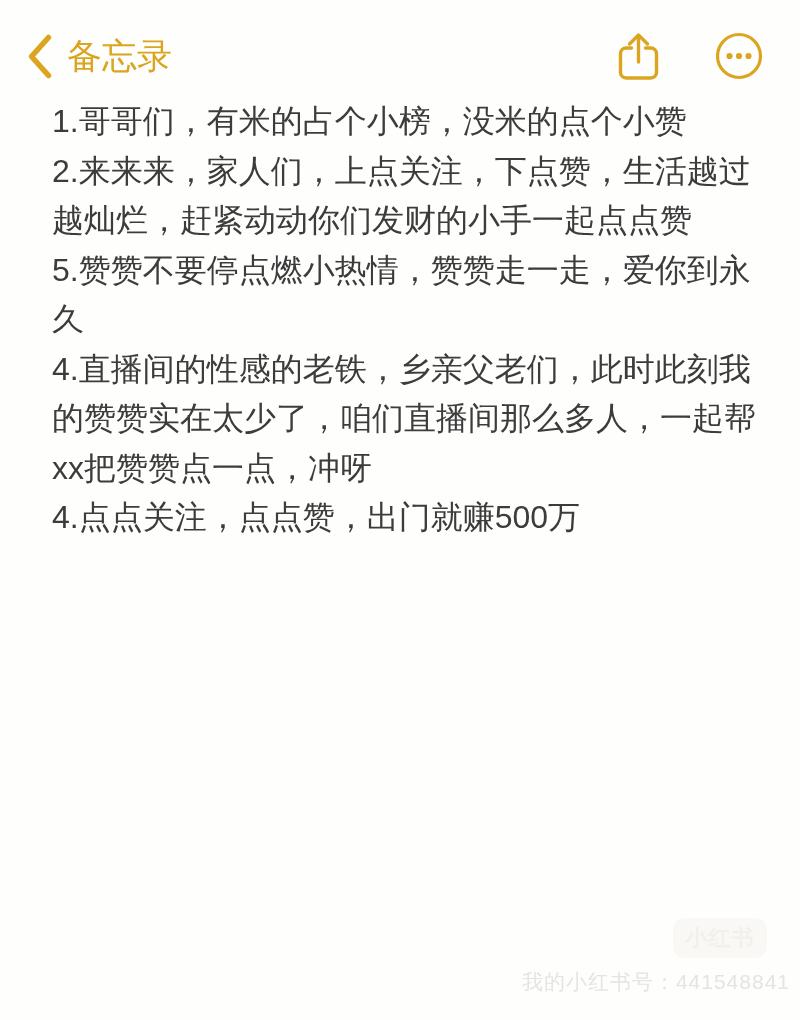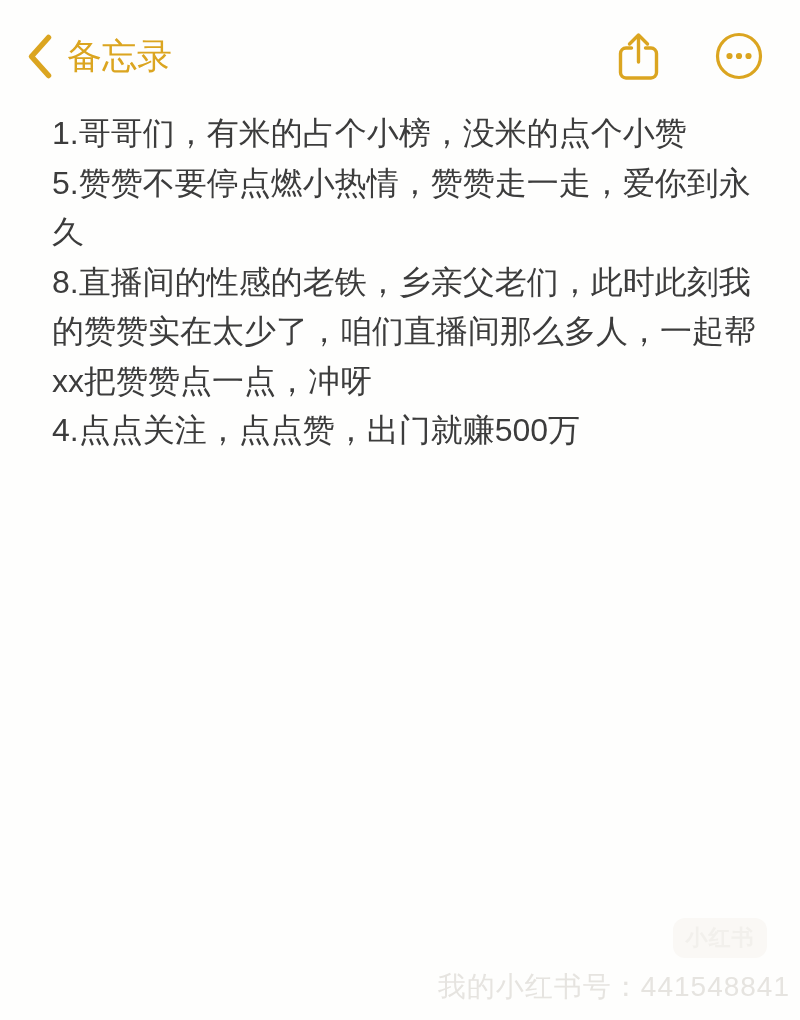--- a/index.html
+++ b/index.html
@@ -58,21 +58,21 @@
   .note-title{
     margin:28px 40px 0;
     text-align:center;
     font-size:49px;
     line-height:62px;
     font-weight:700;
     letter-spacing:1px;
     color:var(--text,#3C3C3C);
   }
   .note-body{
-    margin-top:27px;
+    margin-top:15px;
     padding:0 20px 0 52px;
     font-size:32px;
     line-height:49.5px;
     font-weight:400;
     color:var(--text,#3C3C3C);
   }
   .note-body p{margin:0;}
   
   .wm-badge{
     position:absolute;
@@ -82,21 +82,21 @@
     background:var(--watermark_badge,#FAF8F5);
     color:#F2F0EC;
     font-size:22px;
     font-weight:700;
     display:flex;align-items:center;justify-content:center;
     letter-spacing:1px;
   }
   .wm-text{
     position:absolute;
     top:968px;right:10px;
-    font-size:28px;
+    font-size:21px;
     letter-spacing:1px;
     color:var(--watermark_text,#E6E4E0);
   }
 </style>
 </head>
 <body>
 
 <div class="screen">
 
   <header class="nav-bar">
@@ -128,22 +128,23 @@
             <circle cx="34.5" cy="25" r="3.1" fill="currentColor"></circle>
           </svg>
         </span>
       </button>
     </div>
   </header>
 
   <main class="note">
     <div class="note-body">
       <p>1.哥哥们，有米的占个小榜，没米的点个小赞</p>
+      <p>2.来来来，家人们，上点关注，下点赞，生活越过越灿烂，赶紧动动你们发财的小手一起点点赞</p>
       <p>5.赞赞不要停点燃小热情，赞赞走一走，爱你到永久</p>
-      <p>8.直播间的性感的老铁，乡亲父老们，此时此刻我的赞赞实在太少了，咱们直播间那么多人，一起帮xx把赞赞点一点，冲呀</p>
+      <p>4.直播间的性感的老铁，乡亲父老们，此时此刻我的赞赞实在太少了，咱们直播间那么多人，一起帮xx把赞赞点一点，冲呀</p>
       <p>4.点点关注，点点赞，出门就赚500万</p>
     </div>
   </main>
 
   <div class="wm-badge">
     <span>小红书</span>
   </div>
   <div class="wm-text">我的小红书号：441548841</div>
 
 </div>

